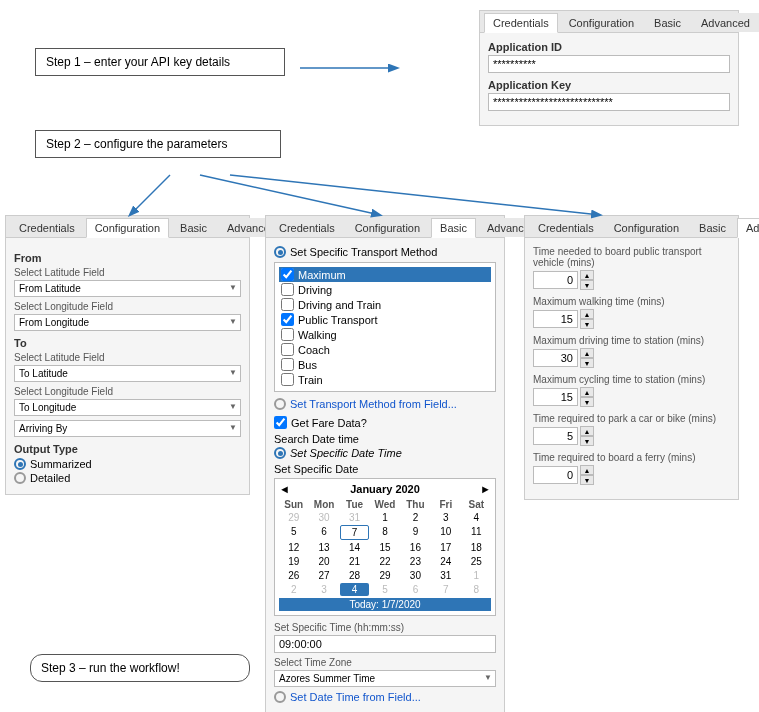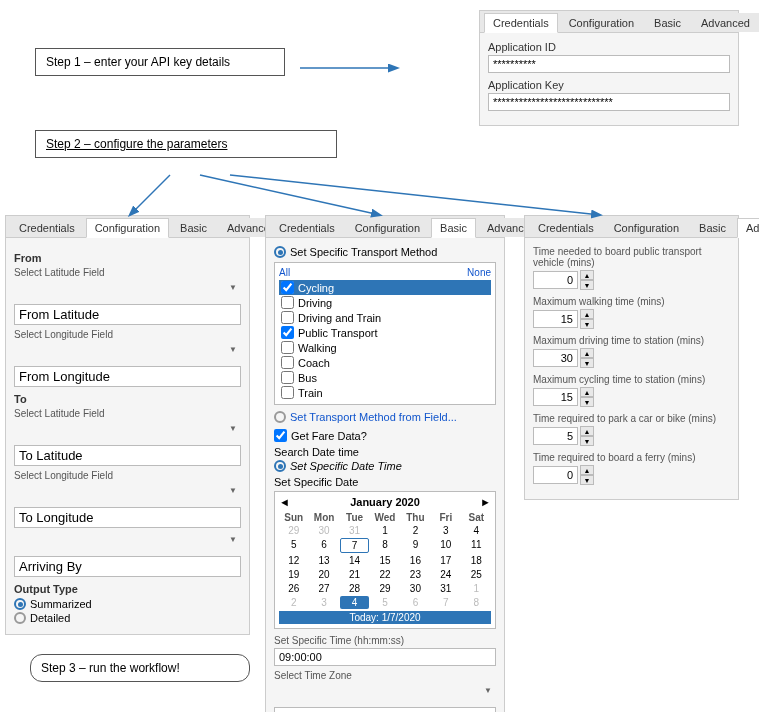--- a/index.html
+++ b/index.html
@@ -73,21 +73,21 @@
       top: 10px;
       right: 20px;
       width: 260px;
     }
 
     .field-group {
       margin-bottom: 6px;
     }
     .field-label {
       font-size: 11px;
-      font-weight: normal;
+      font-weight: bold;
       margin-bottom: 2px;
       color: #333;
     }
     .text-input {
       width: 100%;
       border: 1px solid #bbb;
       padding: 2px 4px;
       font-size: 11px;
       background: #fff;
     }
@@ -107,26 +107,25 @@
     }
     .sub-label {
       font-size: 10px;
       color: #555;
       margin-bottom: 2px;
     }
     .select-box {
       width: 100%;
       border: 1px solid #bbb;
       padding: 2px 4px;
-      font-size: 13px;
+      font-size: 10px;
       background: #fff;
       appearance: none;
       -webkit-appearance: none;
       position: relative;
-      margin-top: 24px;
     }
     .select-wrapper {
       position: relative;
       margin-bottom: 4px;
     }
     .select-wrapper::after {
       content: '▼';
       position: absolute;
       right: 4px;
       top: 3px;
@@ -328,21 +327,21 @@
     <marker id="arr" markerWidth="8" markerHeight="8" refX="6" refY="3" orient="auto">
       <path d="M0,0 L0,6 L8,3 z" fill="#2E75B6"></path>
     </marker>
   </defs>
 </svg>
 
 <div class="annotation-box" style="left:35px; top:48px; width:250px;">
   <span>Step 1 – enter your API key details</span>
 </div>
 
-<div class="annotation-box" style="left:35px; top:130px; width:302px;text-decoration:underline;">
+<div class="annotation-box" style="left:35px; top:130px; width:246px;">
   <span>Step 2 – configure the parameters</span>
 </div>
 
 <div class="panel top-panel">
   <div class="tab-bar">
     <div class="tab active">Credentials</div>
     <div class="tab">Configuration</div>
     <div class="tab">Basic</div>
     <div class="tab">Advanced</div>
   </div>
@@ -423,27 +422,23 @@
     <div class="tab active">Basic</div>
     <div class="tab">Advanced</div>
   </div>
   <div class="panel-content">
     <div class="radio-item" style="margin-bottom:4px;">
       <span class="radio-dot filled"></span>
       <span>Set Specific Transport Method</span>
     </div>
 
     <div class="transport-list">
-      <div class="transport-header">
-        <span>All</span>
-        <span>None</span>
-      </div>
       <div class="transport-item selected">
         <input type="checkbox" checked="" style="">
-        <span>Cycling</span>
+        <span>Maximum</span>
       </div>
       <div class="transport-item">
         <input type="checkbox" style="">
         <span>Driving</span>
       </div>
       <div class="transport-item">
         <input type="checkbox" style="">
         <span>Driving and Train</span>
       </div>
       <div class="transport-item">

